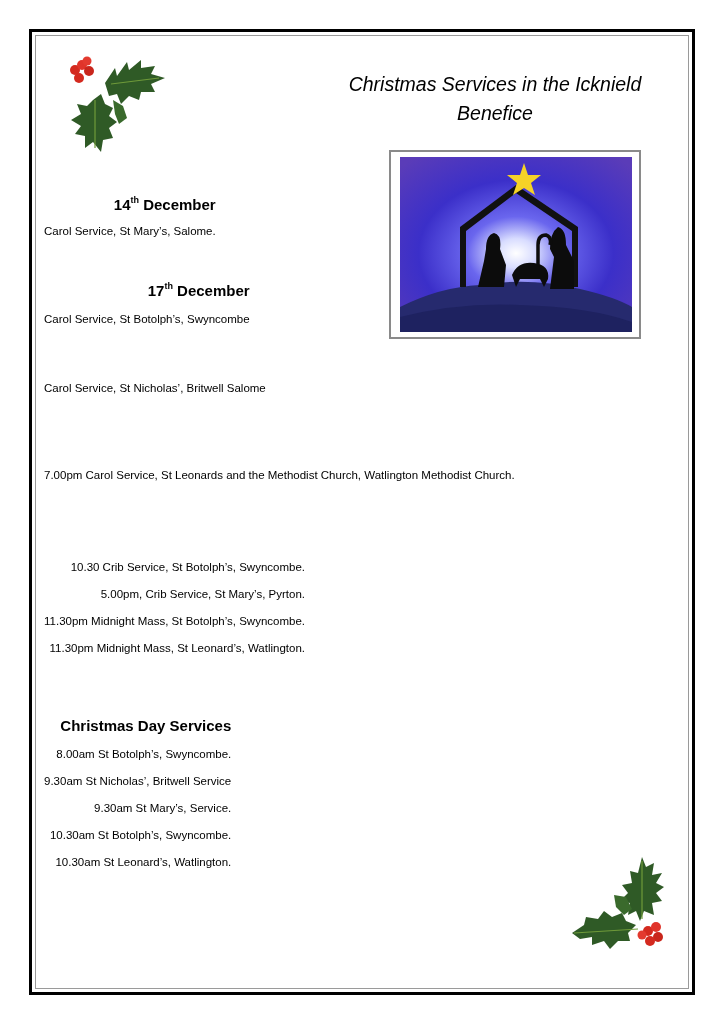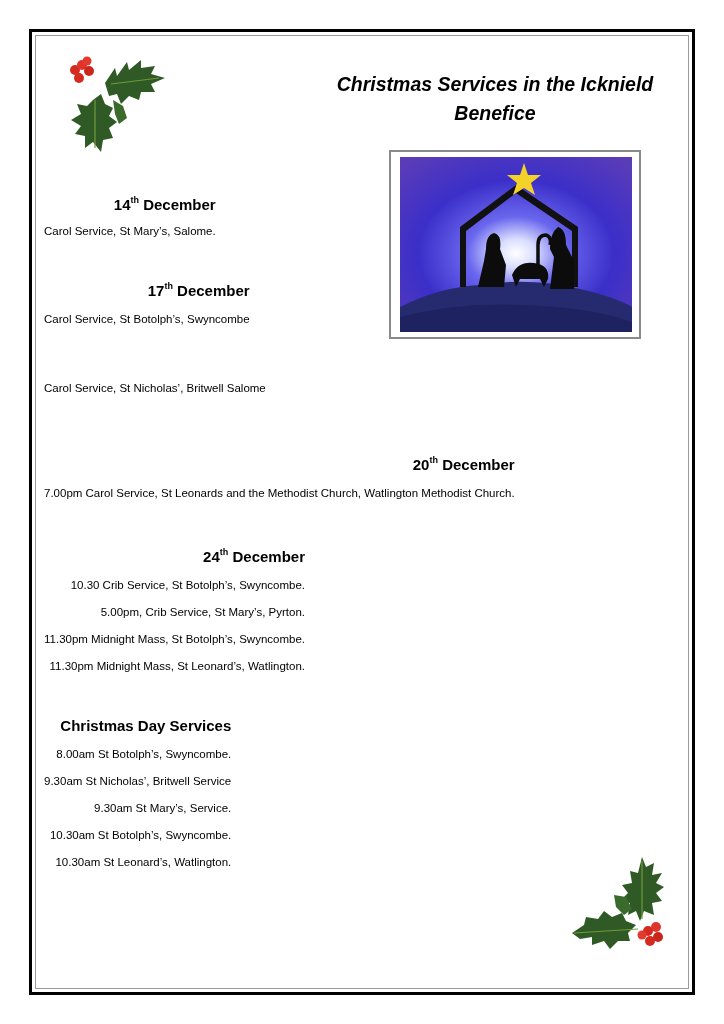--- a/index.html
+++ b/index.html
@@ -10,21 +10,21 @@
   .page-border {
     position: absolute; left: 29px; top: 29px; width: 660px; height: 960px;
     border: 3px solid #000;
   }
   .page-border-inner {
     position: absolute; left: 3px; top: 3px; right: 3px; bottom: 3px;
     border: 1px solid #9a9a9a;
   }
   .title {
     position: absolute; left: 330px; top: 70px; width: 330px;
-    text-align: center; font-weight: bold; font-style: italic;
+    text-align: center; font-weight: normal; font-style: italic;
     font-size: 19.5px; line-height: 29px;
   }
   .nativity-frame {
     position: absolute; left: 389px; top: 150px; width: 252px; height: 189px;
     border: 2px solid #8a8a8a; background: #fff; box-sizing: border-box;
   }
   .nativity-frame svg { position: absolute; left: 9px; top: 5px; }
   .holly { position: absolute; }
   .holly-top { left: 55px; top: 48px; }
   .holly-bottom { left: 570px; top: 855px; }
@@ -97,26 +97,24 @@
 <div class="section" style="top:282px">
   <p class="heading"><span>17</span><sup>th</sup> <span>December</span></p>
   <p class="entry" style="margin-top:12px">Carol Service, St Botolph’s, Swyncombe</p>
 </div>
 
 <div class="section" style="top:369px">
   <p class="entry" style="margin-top:12px">Carol Service, St Nicholas’, Britwell Salome</p>
 </div>
 
 <div class="section" style="top:456px">
-  <p class="heading"><span>20</span><sup>th</sup> <span>December</span></p>
   <p class="entry" style="margin-top:12px">7.00pm Carol Service, St Leonards and the Methodist Church, Watlington Methodist Church.</p>
 </div>
 
 <div class="section" style="top:548px">
-  <p class="heading"><span>24</span><sup>th</sup> <span>December</span></p>
   <p class="entry" style="margin-top:12px">10.30 Crib Service, St Botolph’s, Swyncombe.</p>
   <p class="entry" style="margin-top:13px">5.00pm, Crib Service, St Mary’s, Pyrton.</p>
   <p class="entry" style="margin-top:13px">11.30pm Midnight Mass, St Botolph’s, Swyncombe.</p>
   <p class="entry" style="margin-top:13px">11.30pm Midnight Mass, St Leonard’s, Watlington.</p>
 </div>
 
 <div class="section" style="top:717px">
   <p class="heading">Christmas Day Services</p>
   <p class="entry" style="margin-top:12px">8.00am St Botolph’s, Swyncombe.</p>
   <p class="entry" style="margin-top:13px">9.30am St Nicholas’, Britwell Service</p>

